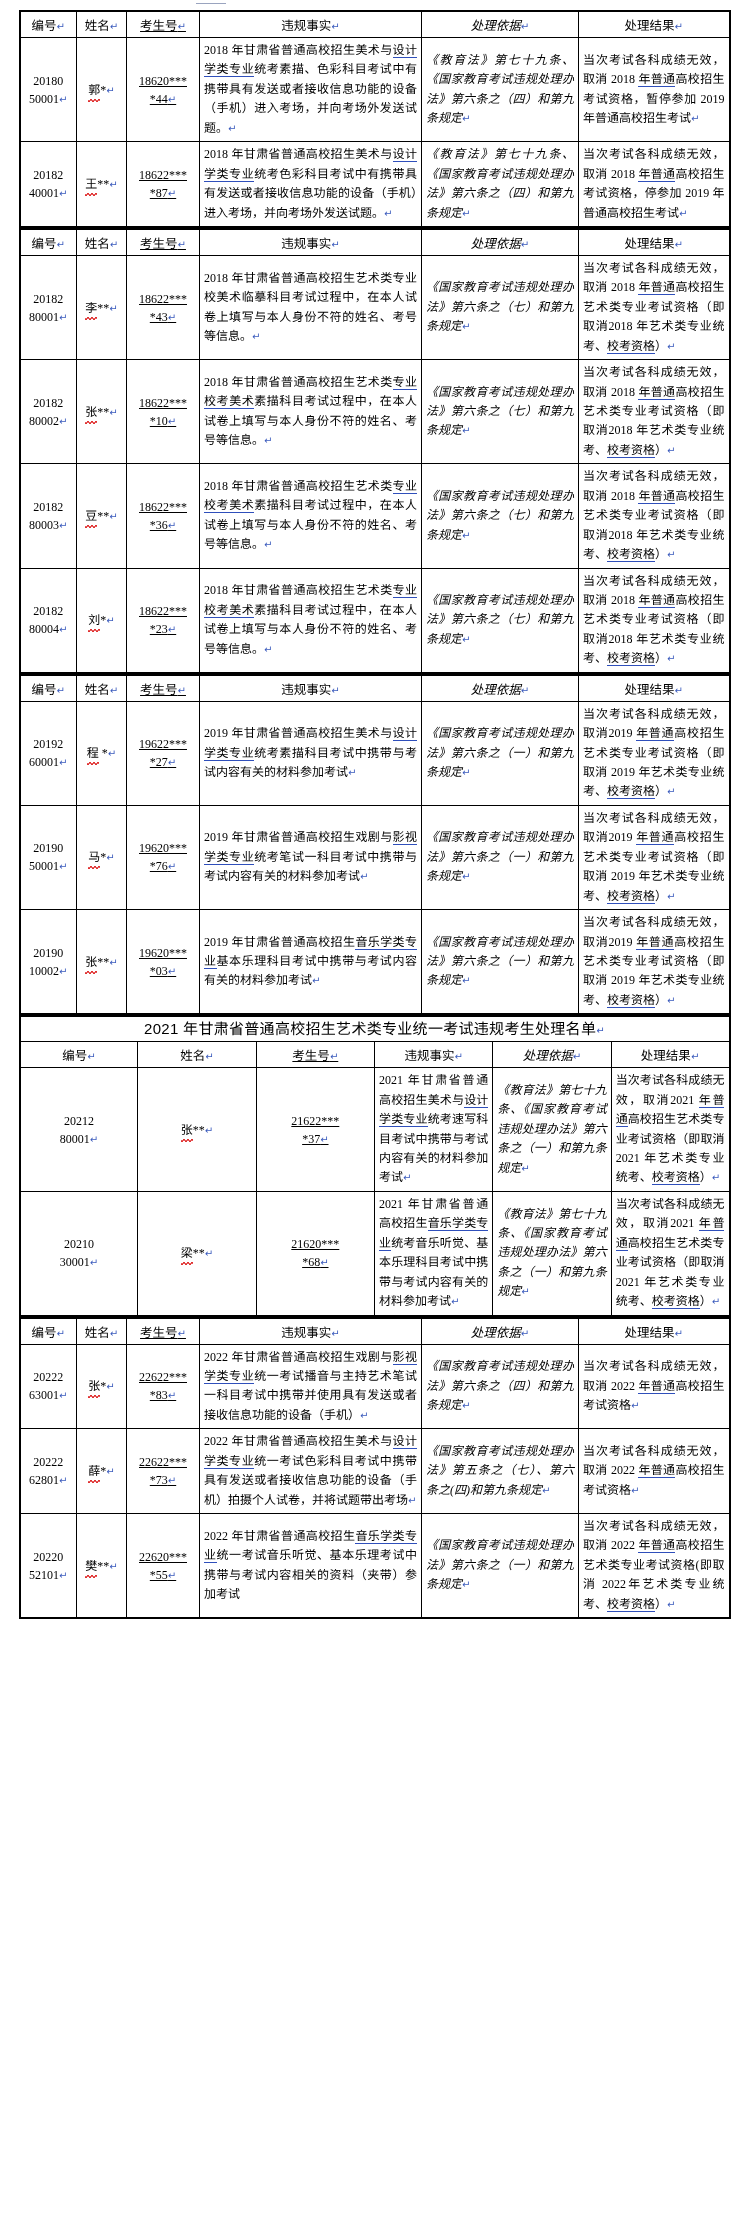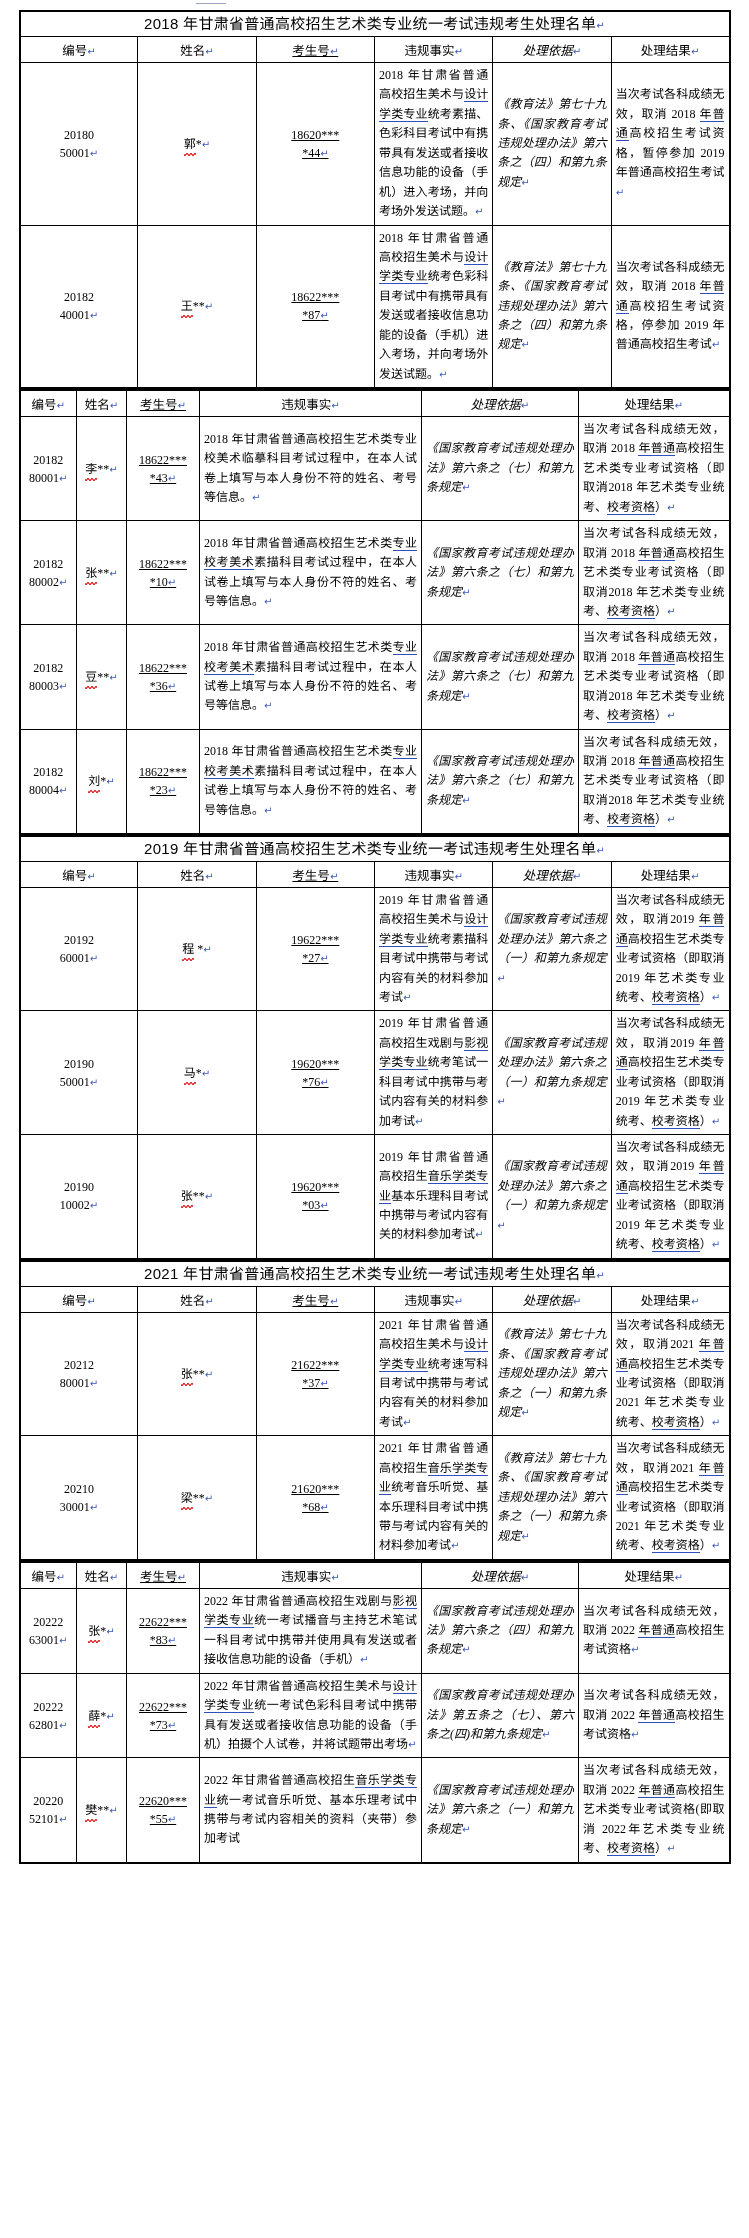--- a/index.html
+++ b/index.html
@@ -125,23 +125,20 @@
 <body>
 
 <div class="page">
 
   <div class="top-rule"></div>
   <span class="top-mark"></span>
 
   <div id="tables-root">
       <table class="doc-table">
         <tbody>
-          <tr class="sect-title first">
-            <td colspan="6">2018 年甘肃省普通高校招生艺术类专业统一考试违规考生处理名单<span class="pilcrow">↵</span></td>
-          </tr>
           <tr class="col-head">
             <td class="w-id">编号<span class="pilcrow">↵</span></td>
             <td class="w-name">姓名<span class="pilcrow">↵</span></td>
             <td class="w-exam">考生号<span class="pilcrow">↵</span></td>
             <td class="w-fact">违规事实<span class="pilcrow">↵</span></td>
             <td class="w-basis">处理依据<span class="pilcrow">↵</span></td>
             <td class="w-result">处理结果<span class="pilcrow">↵</span></td>
           </tr>
           <tr class="data-row">
             <td class="c-id w-id">20180<br>50001<span class="pilcrow">↵</span></td>
@@ -200,23 +197,20 @@
             <td class="c-name w-name"><span class="sq">刘</span>*<span class="pilcrow">↵</span></td>
             <td class="c-exam w-exam">18622***<br>*23<span class="pilcrow">↵</span></td>
             <td class="c-fact w-fact">2018 年甘肃省普通高校招生艺术类<span class="ul-blue">专业<span class="ul-blue">校考</span>美术</span>素描科目考试过程中，在本人试卷上填写与本人身份不符的姓名、考号等信息。<span class="pilcrow">↵</span></td>
             <td class="c-basis w-basis">《国家教育考试违规处理办法》第六条之（七）和第九条规定<span class="pilcrow">↵</span></td>
             <td class="c-result w-result">当次考试各科成绩无效，取消 2018 <span class="ul-blue">年普通</span>高校招生艺术类专业考试资格（即取消2018 年艺术类专业统考、<span class="ul-blue"><span class="ul-blue">校考</span>资格</span>）<span class="pilcrow">↵</span></td>
           </tr>
         </tbody>
       </table>
       <table class="doc-table">
         <tbody>
-          <tr class="sect-title">
-            <td colspan="6">2019 年甘肃省普通高校招生艺术类专业统一考试违规考生处理名单<span class="pilcrow">↵</span></td>
-          </tr>
           <tr class="col-head">
             <td class="w-id">编号<span class="pilcrow">↵</span></td>
             <td class="w-name">姓名<span class="pilcrow">↵</span></td>
             <td class="w-exam">考生号<span class="pilcrow">↵</span></td>
             <td class="w-fact">违规事实<span class="pilcrow">↵</span></td>
             <td class="w-basis">处理依据<span class="pilcrow">↵</span></td>
             <td class="w-result">处理结果<span class="pilcrow">↵</span></td>
           </tr>
           <tr class="data-row">
             <td class="c-id w-id">20192<br>60001<span class="pilcrow">↵</span></td>

